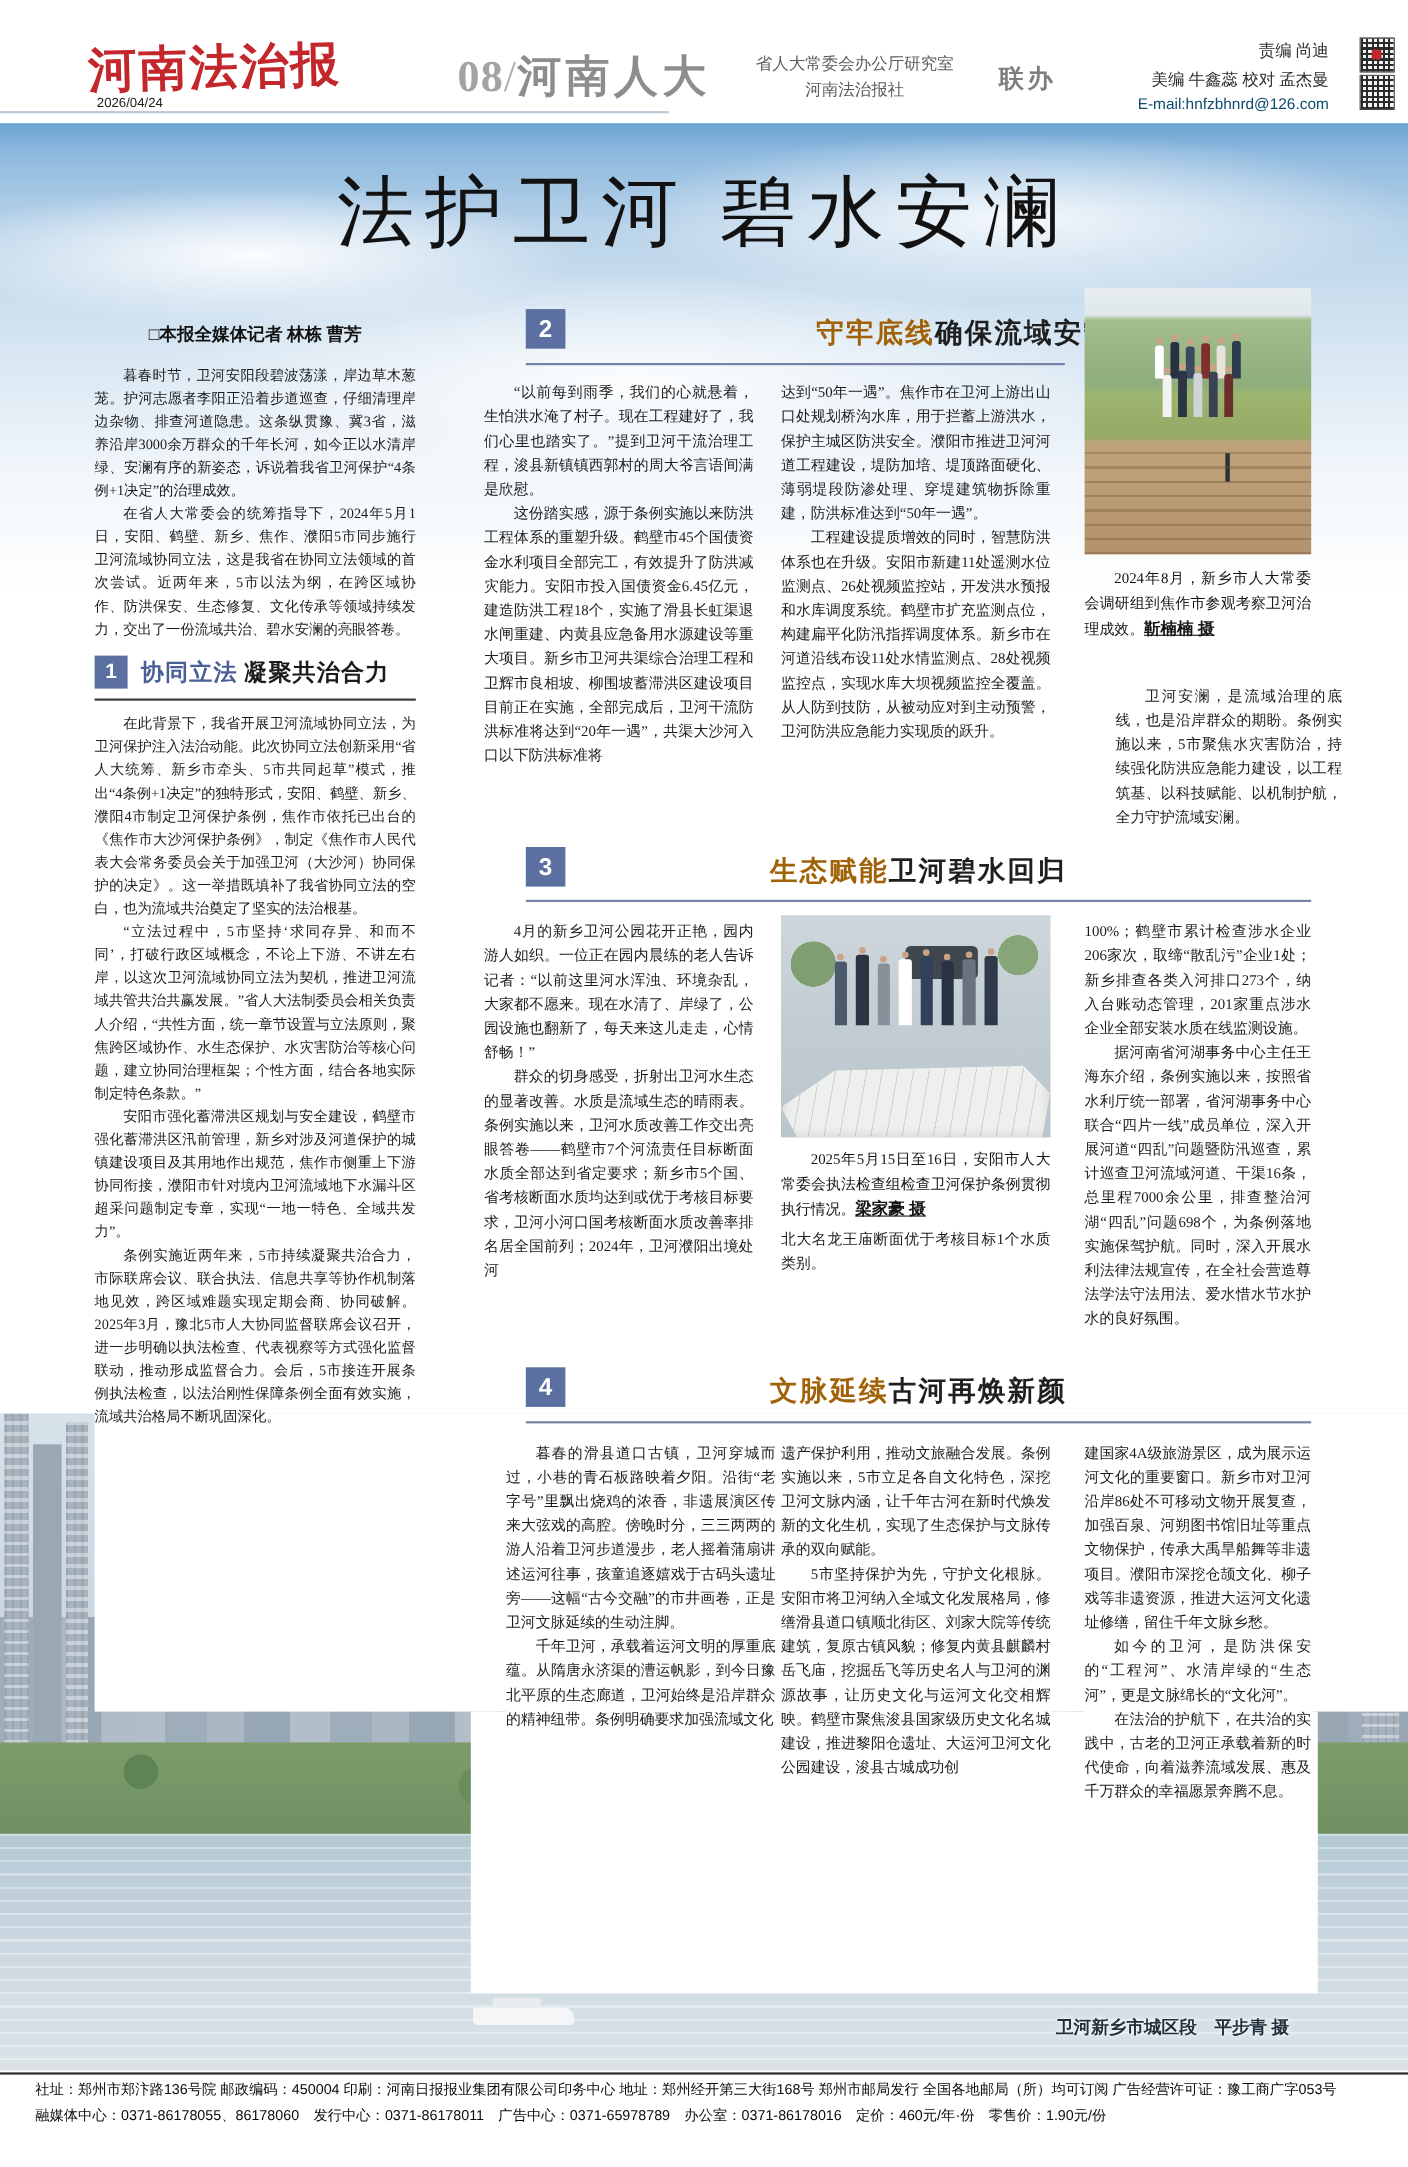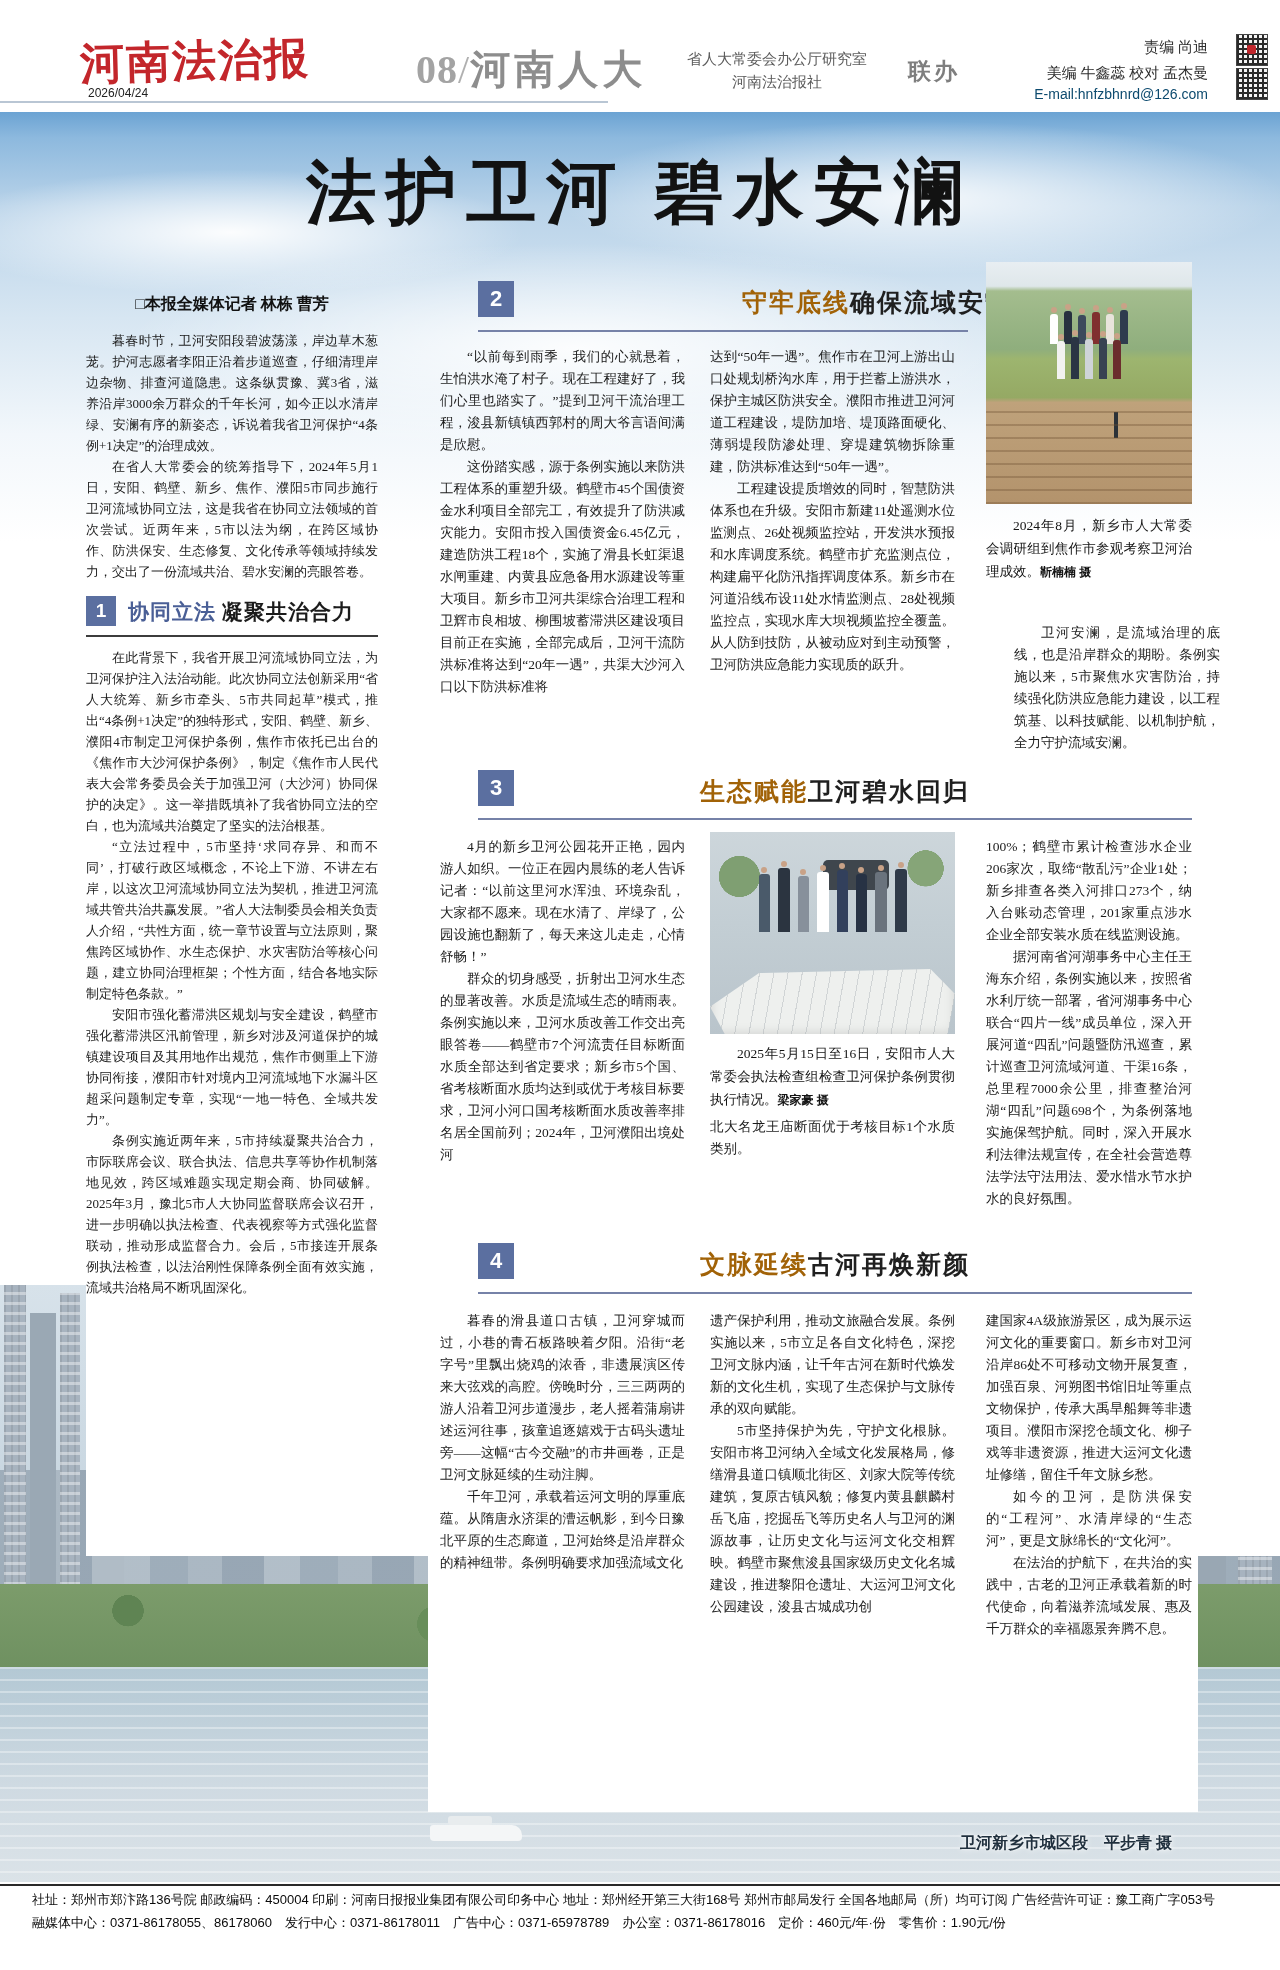--- a/index.html
+++ b/index.html
@@ -24,52 +24,52 @@
                  repeating-linear-gradient(90deg,#2a2a2a 0 2px,#f4f4f4 2px 5px);}
   .qr1{left:1236px;top:34px;} .qr2{left:1236px;top:68px;}
   .qr .dot{position:absolute;left:10px;top:10px;width:9px;height:9px;background:#c0262c;border-radius:2px;}
   
   .sky{left:0;top:112px;width:1280px;height:430px;z-index:0;
     background:
       radial-gradient(ellipse 420px 90px at 18% 28%, rgba(255,255,255,.95), rgba(255,255,255,0) 70%),
       radial-gradient(ellipse 520px 110px at 72% 20%, rgba(255,255,255,.85), rgba(255,255,255,0) 70%),
       radial-gradient(ellipse 600px 140px at 45% 55%, rgba(255,255,255,.9), rgba(255,255,255,0) 75%),
       linear-gradient(180deg,#6ba3d3 0%,#8db9de 6%,#b9d3e9 22%,#d7e6f2 48%,#f2f7fb 75%,#ffffff 100%);}
-  .headline{left:0;top:146px;width:1280px;text-align:center;font-size:70px;font-weight:bold;
+  .headline{left:0;top:146px;width:1280px;text-align:center;font-size:70px;font-weight:normal;
             color:#121212;letter-spacing:10px;z-index:3;margin:0;}
   .byline{left:86px;top:294px;width:292px;text-align:center;font-size:16px;font-weight:bold;color:#111;z-index:3;}
   
   .txt{z-index:3;text-align:justify;color:#1b1b1b;}
   .txt p{margin:0;text-indent:2em;}
   .cont p:first-child{text-indent:0;}
   .colL{left:86px;top:330px;width:292px;font-size:13px;line-height:21px;}
   .mcol{font-size:13.5px;line-height:22px;}
   .s2c1{left:440px;top:346px;width:245px;} .s2c2{left:710px;top:346px;width:245px;}
   .s2c3{left:986px;top:622px;width:206px;margin-left:28px;}
   .s3c1{left:440px;top:836px;width:245px;} .s3c2t{left:710px;top:1116px;width:245px;}
   .s3c3{left:986px;top:836px;width:206px;}
-  .s4c1{left:440px;top:1310px;width:245px;background:#fff;}
+  .s4c1{left:460px;top:1310px;width:245px;background:#fff;}
   .s4c2{left:710px;top:1310px;width:245px;background:#fff;}
   .s4c3{left:986px;top:1310px;width:206px;background:#fff;}
   
   .num{width:36px;height:36px;background:#5b6fa0;color:#fff;display:flex;align-items:center;
        justify-content:center;font:bold 22px "Liberation Sans",sans-serif;z-index:3;}
   .stitle{font-family:"Liberation Sans","DejaVu Sans",sans-serif;font-weight:bold;font-size:25px;
           letter-spacing:2px;color:#1f1f1f;z-index:3;white-space:nowrap;}
   .stitle .em{color:#a16207;margin-right:0;}
   .srule{height:2px;background:#7682a8;z-index:3;}
   .s1-head{display:flex;align-items:center;gap:12px;margin:14px 0 0;}
   .s1-num{width:30px;height:30px;background:#5b6fa0;color:#fff;display:flex;align-items:center;
           justify-content:center;font:bold 19px "Liberation Sans",sans-serif;}
   .s1-title{font-family:"Liberation Sans",sans-serif;font-weight:bold;font-size:21px;letter-spacing:1px;}
   .s1-title .em{color:#4a5f96;margin-right:6px;}
   .s1-rule{height:2px;background:#3c3c3c;margin:9px 0 10px;}
   
   .cap{z-index:3;font-size:13.5px;line-height:23px;color:#141414;text-align:justify;text-indent:2em;}
-  .cap b{font-family:"Liberation Sans",sans-serif;font-size:12px;}
+  .cap b{font-family:"Liberation Sans",sans-serif;font-size:15px;text-decoration:underline;}
   
   .photo{z-index:3;overflow:hidden;}
   .ph1{left:986px;top:262px;width:206px;height:242px;
        background:linear-gradient(180deg,#e8eef2 0%,#dfe7ea 10%,#a4bd8e 12%,#8fae7d 36%,#9db56f 40%,#95a964 56%,
                   #bfa27b 58%,#b3936c 100%);}
   .ph1 .deck{position:absolute;left:0;top:58%;width:100%;height:42%;
        background:repeating-linear-gradient(0deg,rgba(110,80,50,.35) 0 2px,transparent 2px 13px);}
   .crowd{position:absolute;left:0;width:100%;display:flex;justify-content:center;gap:6px;align-items:flex-end;}
   .c1{top:31%;} .c2{top:20%;}
   .person{display:inline-block;width:8px;border-radius:3px 3px 0 0;}

